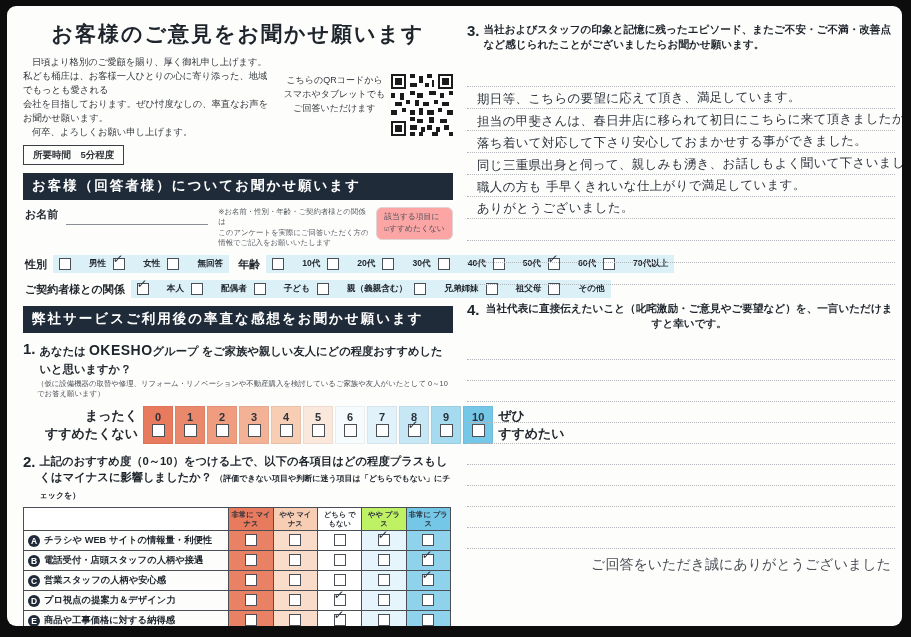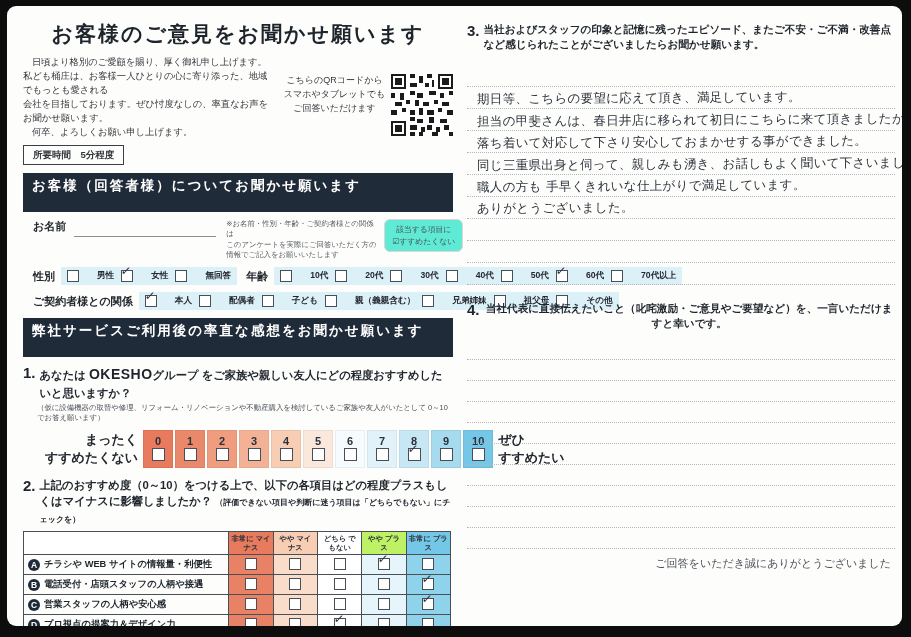--- a/index.html
+++ b/index.html
@@ -10,27 +10,27 @@
 
   .title{text-align:center;font-size:21px;font-weight:bold;color:#1e242c;letter-spacing:2px;margin:10px 0 8px;}
   .intro-row{display:flex;align-items:flex-start;}
   .intro-text{width:300px;font-size:9.3px;color:#33373d;line-height:1.5;}
   .intro-text .ind{text-indent:9px;}
   .time-box{display:inline-block;border:1.2px solid #3a3f46;padding:2px 9px;font-size:9.5px;font-weight:bold;color:#33373d;margin-top:5px;}
   .qr-area{display:flex;align-items:flex-start;margin-left:6px;margin-top:18px;}
   .qr-note{font-size:9px;color:#33373d;text-align:center;line-height:1.55;width:105px;}
   .qr{width:62px;height:62px;margin-left:4px;flex:none;}
 
-  .bar{color:#fff;font-weight:bold;font-size:13.5px;letter-spacing:2px;padding:4px 9px 17px;margin:8px 0 7px;}
+  .bar{color:#fff;font-weight:bold;font-size:13.5px;letter-spacing:2px;padding:4px 9px 5px;margin:8px 0 7px;}
 
   .name-row{display:flex;align-items:flex-start;margin:3px 2px 2px;}
-  .lbl{font-size:11px;font-weight:bold;color:#23272e;flex:none;margin-left:8px;}
+  .lbl{font-size:11px;font-weight:bold;color:#23272e;flex:none;}
   .name-line{width:142px;height:15px;border-bottom:1px solid #8a8f96;margin:2px 10px 0 8px;flex:none;}
   .name-note{font-size:7.4px;color:#565b62;line-height:1.4;width:152px;flex:none;}
-  .check-pill{background:#5eead4;border:1px solid #e3d3d2;border-radius:6px;font-size:7.8px;color:#4a4f56;padding:4px 7px;text-align:center;line-height:1.5;margin-left:6px;flex:none;}
+  .check-pill{background:#fca5a5;border:1px solid #e3d3d2;border-radius:6px;font-size:7.8px;color:#4a4f56;padding:4px 7px;text-align:left;line-height:1.5;margin-left:6px;flex:none;font-family:Liberation Mono, monospace;}
 
   .opt-row{display:flex;align-items:center;margin:7px 2px 0;}
   .strip{background:#dcf0f8;display:flex;align-items:center;gap:7px;padding:3px 6px;margin-left:6px;}
   .opt{display:inline-flex;align-items:center;gap:18px;font-size:8.6px;font-weight:bold;color:#23272e;white-space:nowrap;}
   .cb{position:relative;width:10px;height:10px;border:1.2px solid #4a4f56;background:#fff;display:inline-block;flex:none;}
   .mk{position:absolute;left:-1px;top:-7px;font-size:12px;font-weight:bold;color:#2c313a;transform:skewX(-10deg);}
 
   .q-head{display:flex;margin:9px 0 2px;}
   .q-num{font-size:15px;font-weight:bold;color:#1e242c;margin-right:4px;line-height:1.2;}
   .q-text{font-size:11.3px;font-weight:bold;color:#1e242c;line-height:1.45;}
@@ -50,21 +50,21 @@
   table.q2 td{border:1px solid #4a4f56;padding:0;}
   .rowlab{font-size:9.3px;font-weight:bold;color:#1e242c;padding:3px 4px !important;display:flex;align-items:center;border:none;}
   .letter{width:12px;height:12px;border-radius:50%;background:#1f2b39;color:#fff;font-size:8.5px;font-weight:bold;display:inline-flex;align-items:center;justify-content:center;margin-right:4px;flex:none;}
   .colhead{font-size:7.3px;font-weight:bold;color:#2c313a;text-align:center;line-height:1.25;padding:2px 2px !important;width:41px;}
   .tcell{text-align:center;vertical-align:middle;height:19px;width:41px;}
   .tcell .cb{width:10px;height:10px;margin-top:2px;}
   .dline{border-bottom:1.5px dotted #b4b8bd;position:relative;}
   .dl-q3{height:21px;}
   .dl-q4{height:20px;}
   .hw{position:absolute;left:10px;bottom:1px;font-size:12.5px;color:#2d333d;white-space:nowrap;letter-spacing:0.3px;transform:rotate(-0.4deg);font-family:"DejaVu Sans","Liberation Sans",sans-serif;}
-  .footer{font-size:11px;color:#4a4f56;text-align:right;margin-top:7px;padding-right:4px;}
+  .footer{font-size:14px;color:#4a4f56;text-align:right;margin-top:7px;padding-right:4px;}
 </style>
 </head>
 <body>
 
 <div class="sheet">
 <div class="paper">
 
   <div class="col-left">
     <div class="title">お客様のご意見をお聞かせ願います</div>
 

